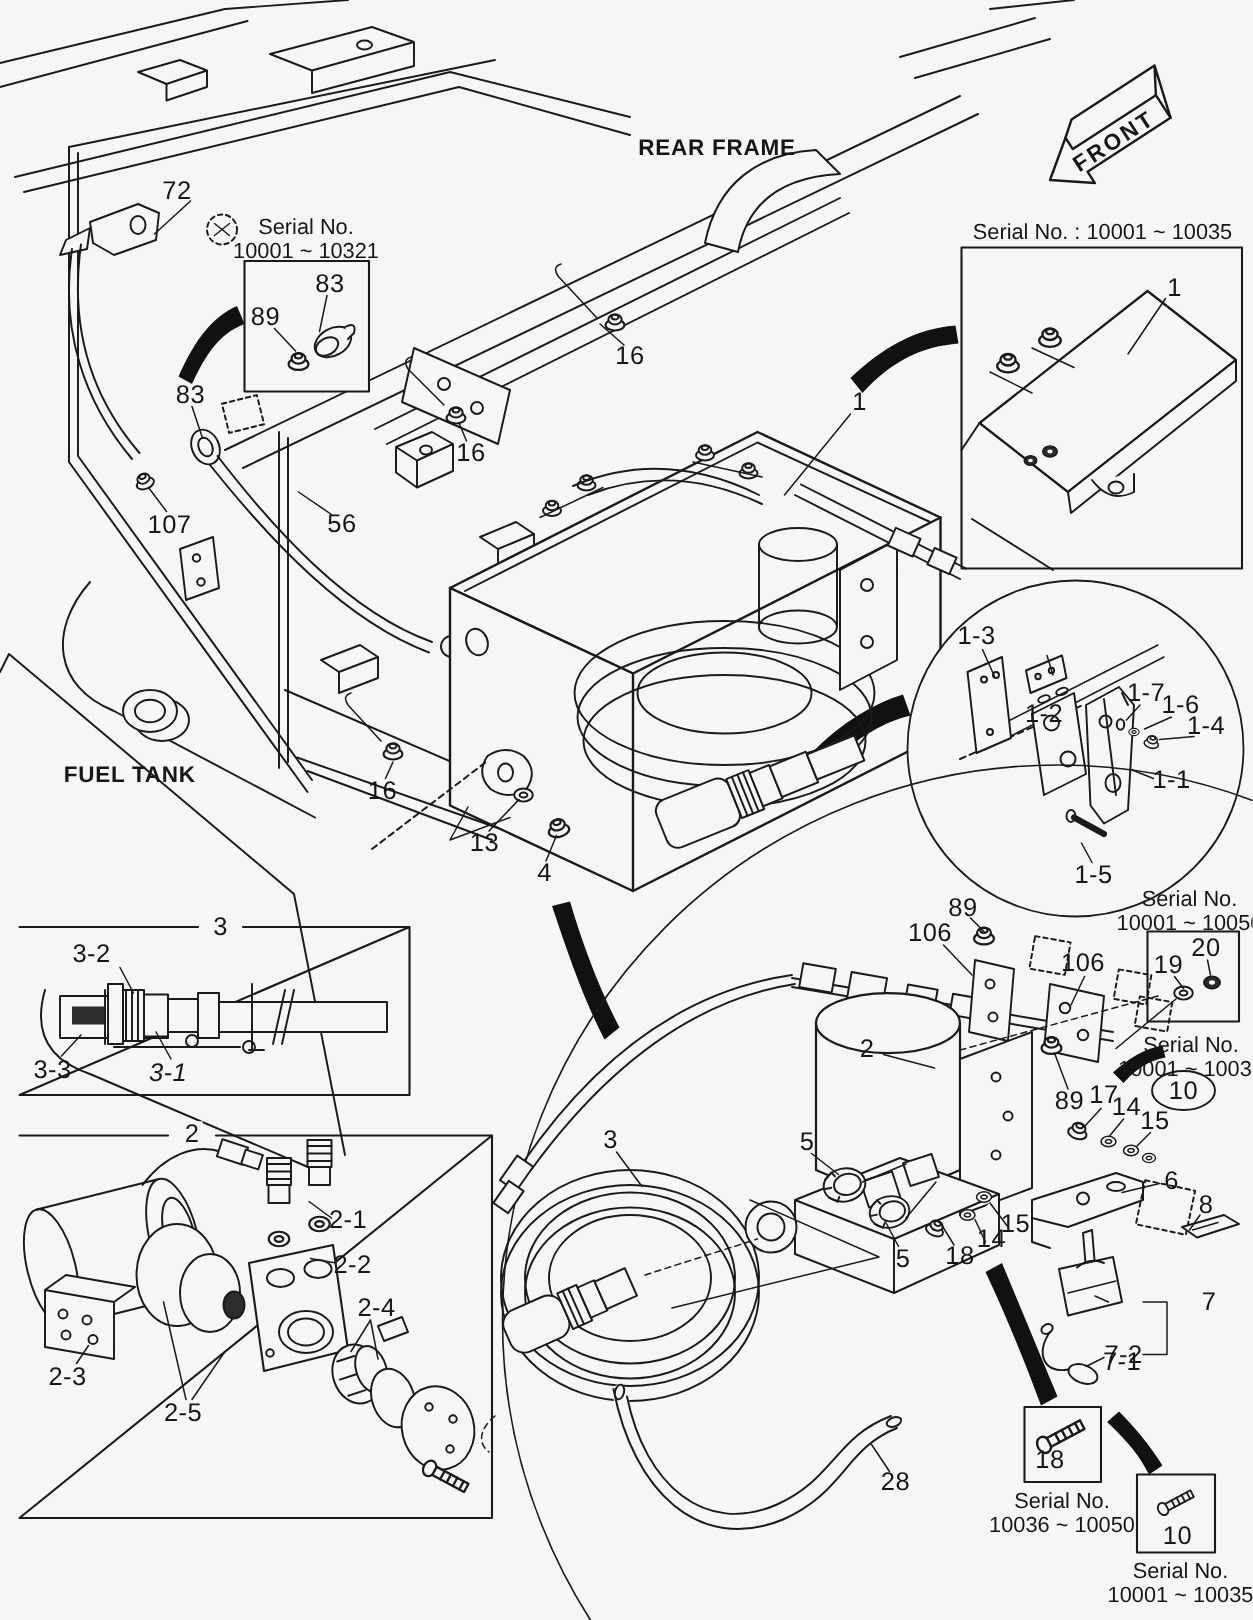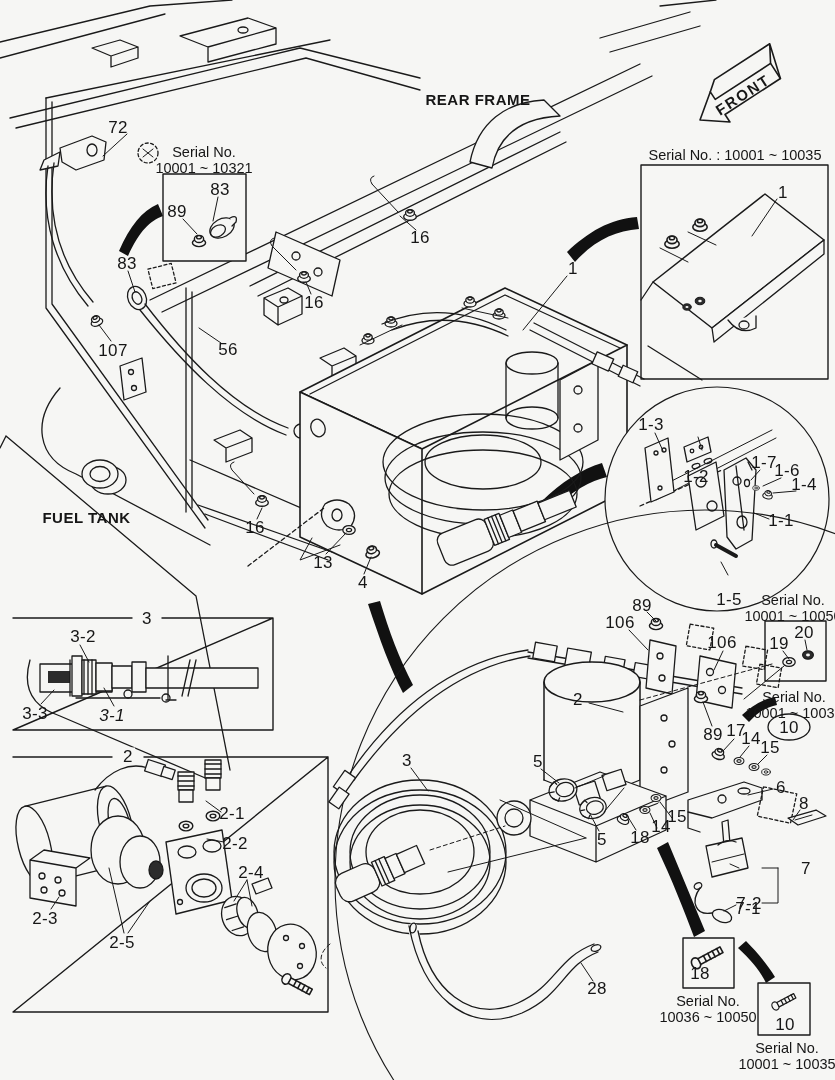--- a/index.html
+++ b/index.html
@@ -467,21 +467,21 @@
       <span class="part-label" style="left: 573px; top: 268px;">1</span>
       <span class="part-label" style="left: 783px; top: 192px;">1</span>
       <span class="part-label" style="left: 323px; top: 562px;">13</span>
       <span class="part-label" style="left: 363px; top: 582px;">4</span>
       <span class="part-label" style="left: 651px; top: 424px;">1-3</span>
       <span class="part-label" style="left: 696px; top: 428px; margin-top: 48px;">1-2</span>
       <span class="part-label" style="left: 764px; top: 462px;">1-7</span>
       <span class="part-label" style="left: 787px; top: 470px;">1-6</span>
       <span class="part-label" style="left: 804px; top: 484px;">1-4</span>
       <span class="part-label" style="left: 781px; top: 520px;">1-1</span>
-      <span class="part-label" style="left: 729px; top: 583px; margin-top: 16px;">1-5</span>
+      <span class="part-label" style="left: 729px; top: 583px;">1-5</span>
       <span class="part-label" style="left: 642px; top: 605px;">89</span>
       <span class="part-label" style="left: 620px; top: 622px;">106</span>
       <span class="part-label" style="left: 722px; top: 642px;">106</span>
       <span class="part-label" style="left: 779px; top: 643px;">19</span>
       <span class="part-label" style="left: 804px; top: 632px;">20</span>
       <span class="part-label" style="left: 789px; top: 727px;">10</span>
       <span class="part-label" style="left: 713px; top: 734px;">89</span>
       <span class="part-label" style="left: 736px; top: 730px;">17</span>
       <span class="part-label" style="left: 751px; top: 738px;">14</span>
       <span class="part-label" style="left: 770px; top: 747px;">15</span>
@@ -492,21 +492,21 @@
       <span class="part-label" style="left: 661px; top: 826px;">14</span>
       <span class="part-label" style="left: 640px; top: 837px;">18</span>
       <span class="part-label" style="left: 781px; top: 787px;">6</span>
       <span class="part-label" style="left: 804px; top: 803px;">8</span>
       <span class="part-label" style="left: 748px; top: 868px; margin-top: 40px;">7-1</span>
       <span class="part-label" style="left: 806px; top: 868px;">7</span>
       <span class="part-label" style="left: 749px; top: 903px;">7-2</span>
       <span class="part-label" style="left: 407px; top: 760px;">3</span>
       <span class="part-label" style="left: 597px; top: 988px;">28</span>
       <span class="part-label boxed" style="left: 147px; top: 618px;">3</span>
-      <span class="part-label" style="left: 83px; top: 636px;">3-2</span>
+      <span class="part-label" style="left: 61px; top: 636px;">3-2</span>
       <span class="part-label" style="left: 35px; top: 713px;">3-3</span>
       <span class="part-label" style="left: 112px; top: 715px; font-style: italic;">3-1</span>
       <span class="part-label boxed" style="left: 128px; top: 756px;">2</span>
       <span class="part-label" style="left: 232px; top: 813px;">2-1</span>
       <span class="part-label" style="left: 235px; top: 843px;">2-2</span>
       <span class="part-label" style="left: 251px; top: 872px; text-align: center;">2-4</span>
       <span class="part-label" style="left: 45px; top: 918px;">2-3</span>
       <span class="part-label" style="left: 122px; top: 942px;">2-5</span>
       <span class="part-label" style="left: 700px; top: 973px;">18</span>
       <span class="part-label" style="left: 785px; top: 1024px;">10</span>

